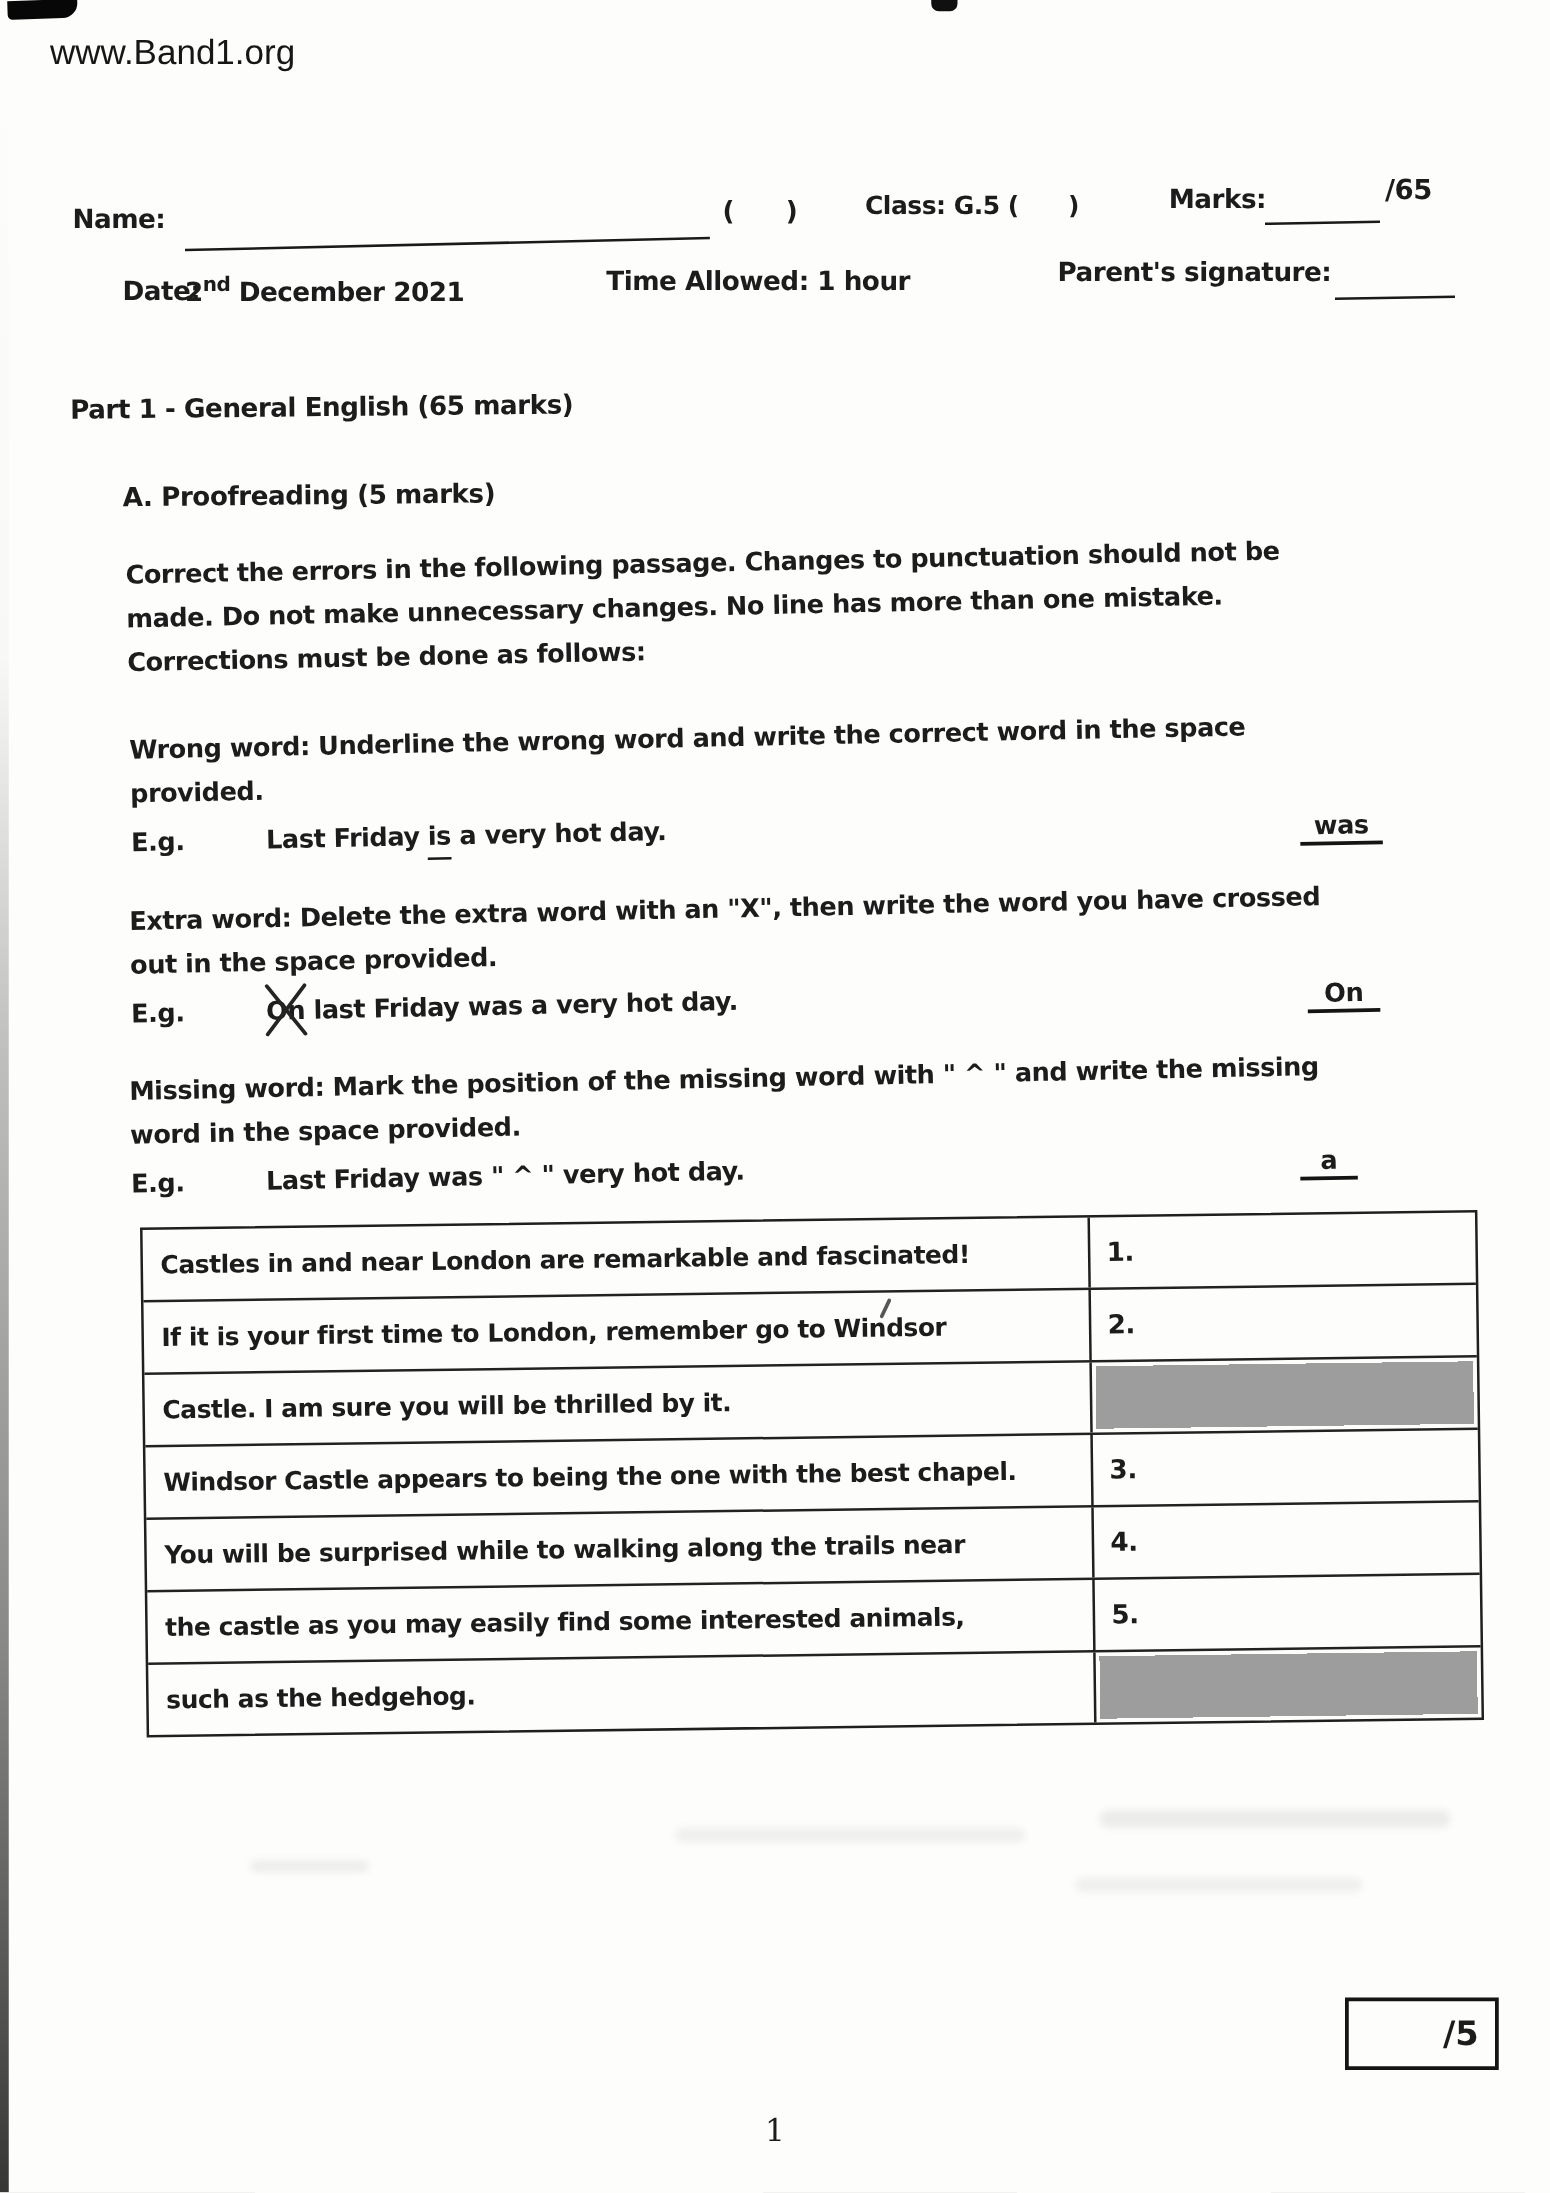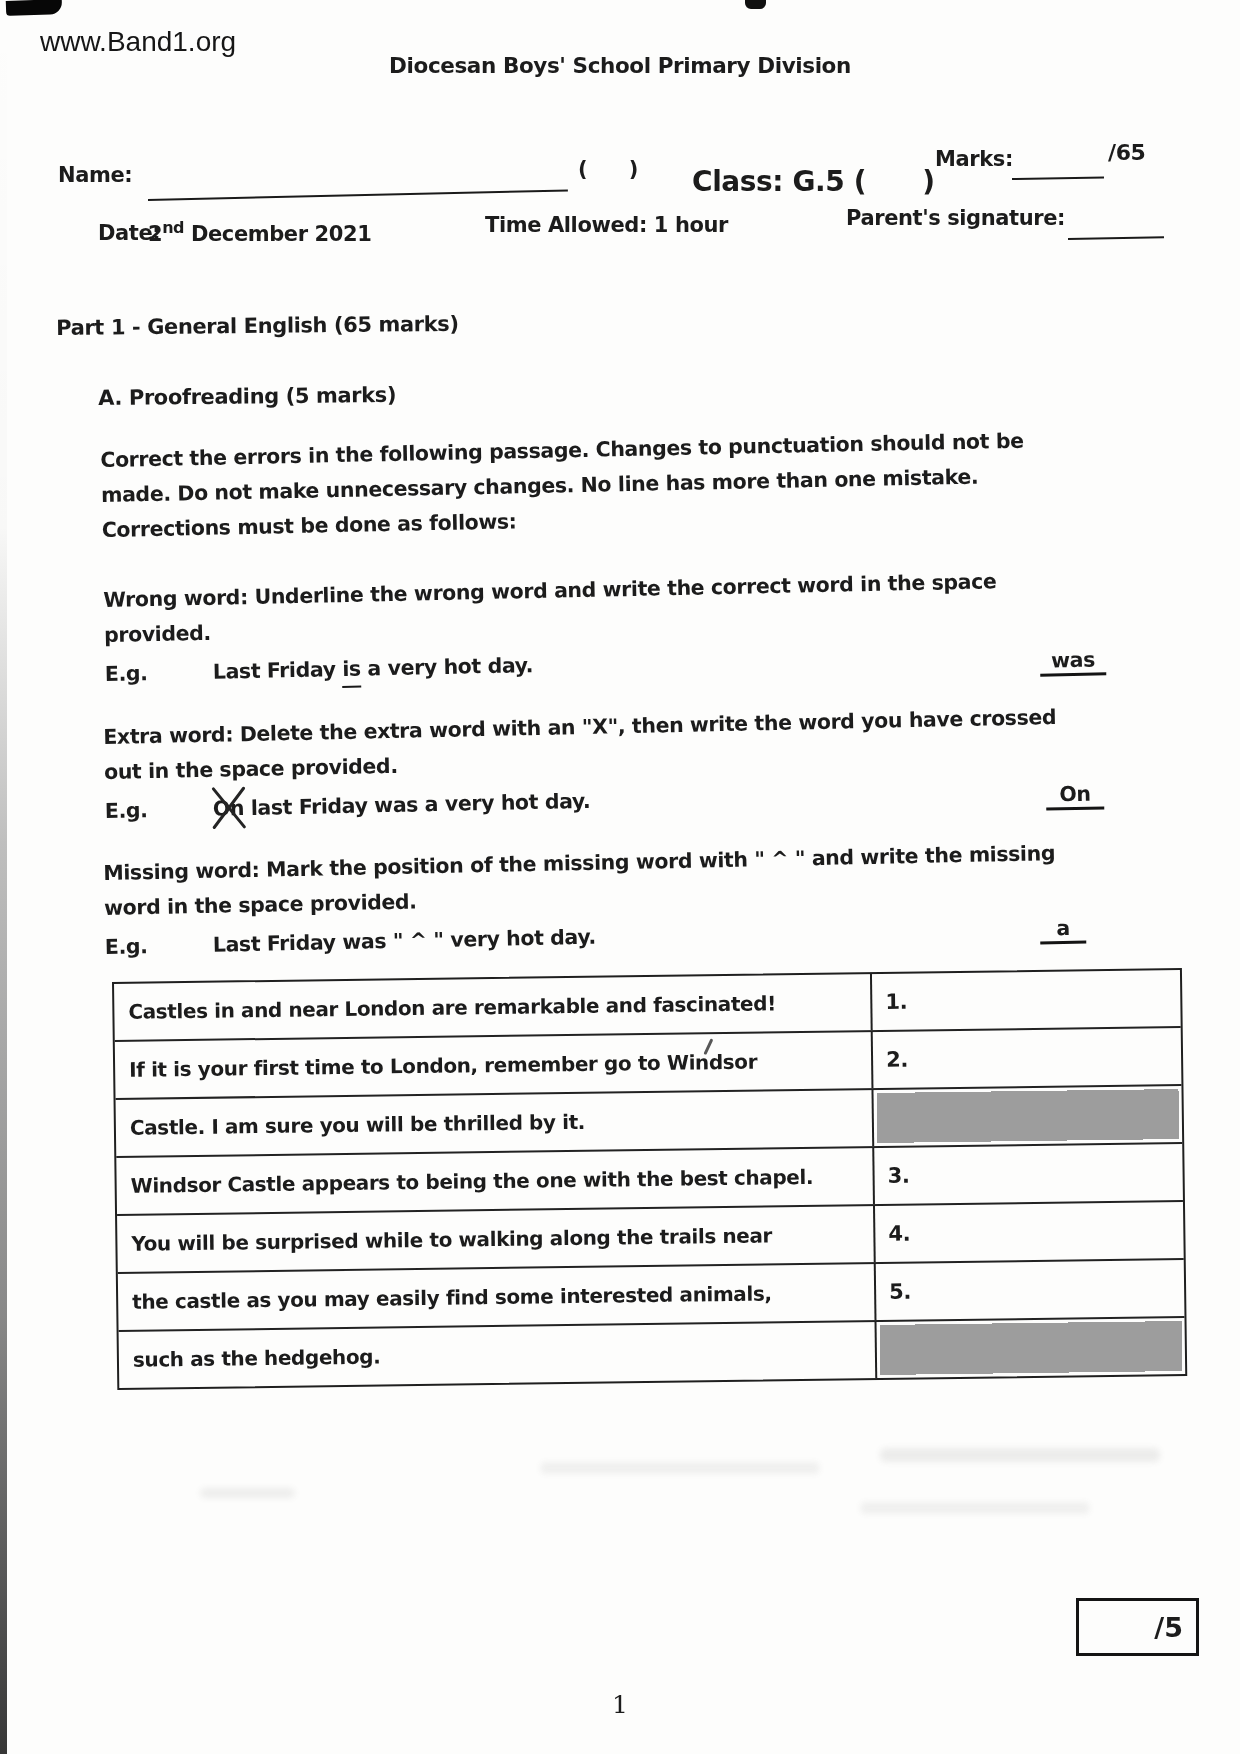--- a/index.html
+++ b/index.html
@@ -111,26 +111,25 @@
 
   <div class="edge-shadow-left"></div>
   <div class="corner-blob"></div>
   <div class="top-blob"></div>
   <div class="smudge s1"></div>
   <div class="smudge s2"></div>
   <div class="smudge s3"></div>
   <div class="smudge s4"></div>
 
   <div class="watermark">www.Band1.org</div>
-  <div class="title title1">Diocesan Boys' School Primary Division</div>
 
   <div class="abs hw" style="left:58px;top:163px;font-size:21px;">Name:</div>
   <div class="uline-blank" style="left:148px;top:199px;width:420px;transform:rotate(-1.3deg);"></div>
   <div class="abs hw pre" style="left:578px;top:157px;font-size:21px;">(      )</div>
-  <div class="abs hw pre" style="left:692px;top:152px;font-size:28px;margin-top:13px;">Class: G.5 (      )</div>
+  <div class="abs hw pre" style="left:692px;top:152px;font-size:20px;">Class: G.5 (      )</div>
   <div class="abs hw" style="left:935px;top:147px;font-size:21px;">Marks:</div>
   <div class="uline-blank" style="left:1012px;top:178px;width:92px;transform:rotate(-1deg);"></div>
   <div class="abs hw" style="left:1108px;top:140px;font-size:22px;text-align:center;">/65</div>
 
   <div class="abs hw" style="left:58px;top:221px;font-size:21px;margin-left:40px;">Date:</div>
   <div class="abs hw" style="left:148px;top:218px;font-size:21px;"><span>2</span><sup>nd</sup><span class="pre"> December 2021</span></div>
   <div class="abs hw" style="left:460px;top:213px;font-size:21px;margin-left:25px;">Time Allowed: 1 hour</div>
   <div class="abs hw" style="left:820px;top:206px;font-size:21px;margin-left:26px;">Parent's signature:</div>
   <div class="uline-blank" style="left:1068px;top:238px;width:96px;transform:rotate(-1deg);"></div>
 

